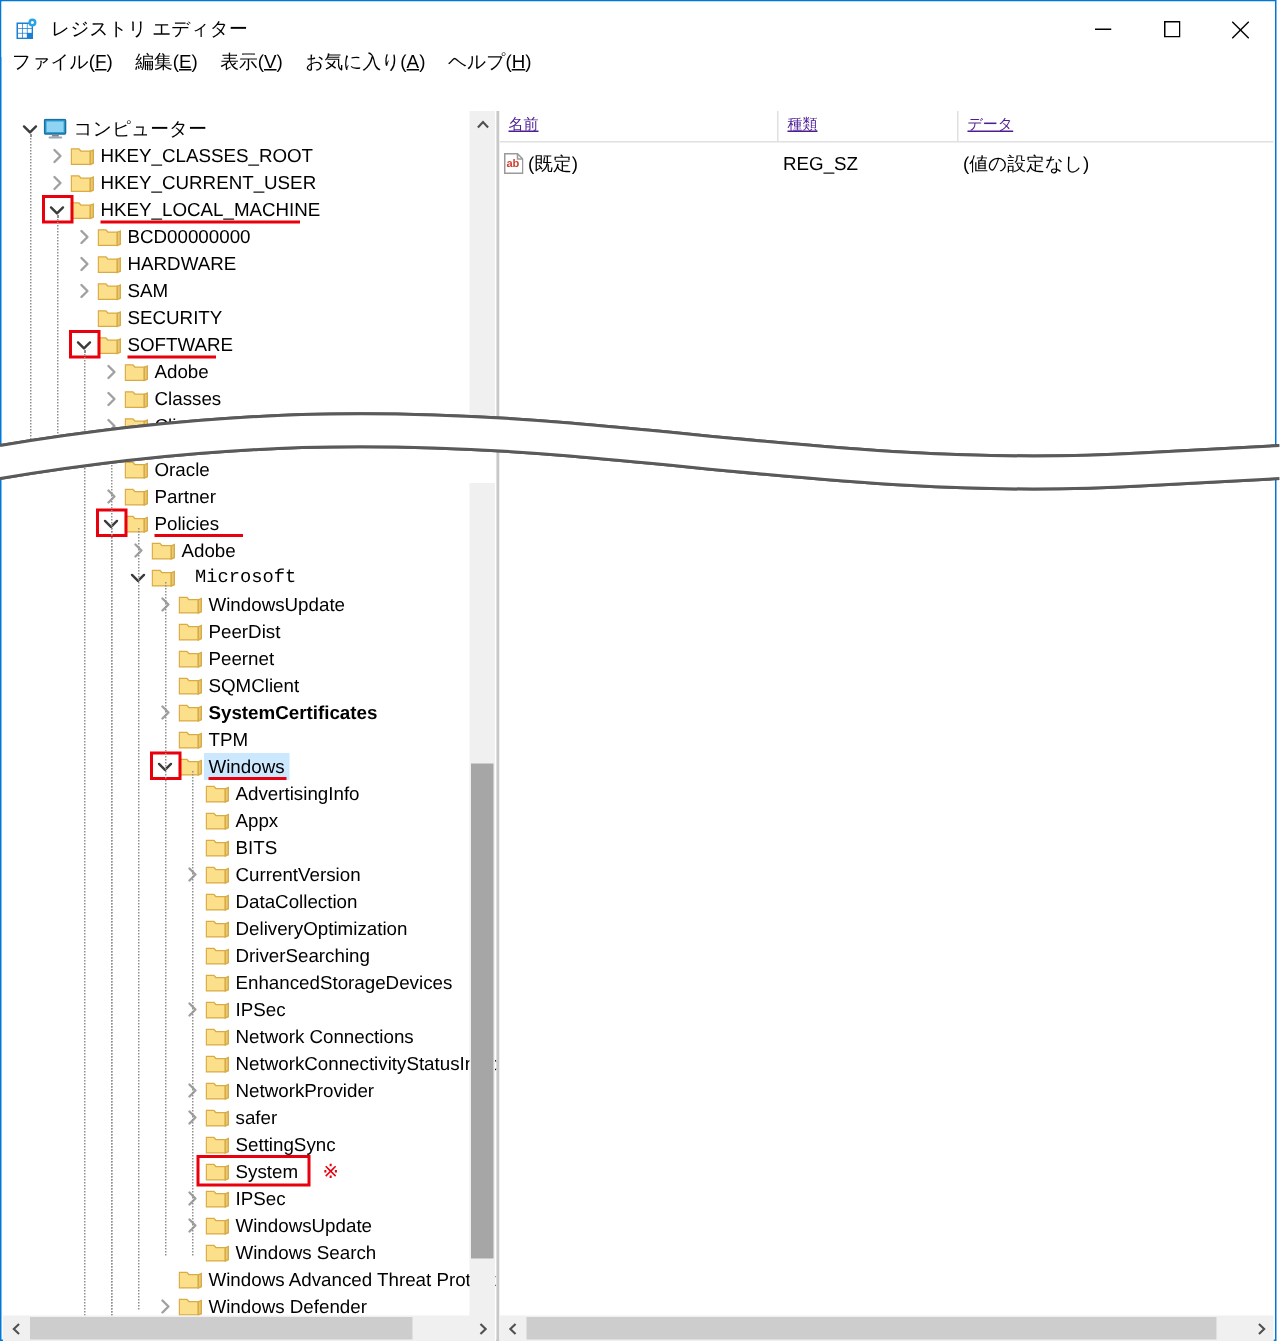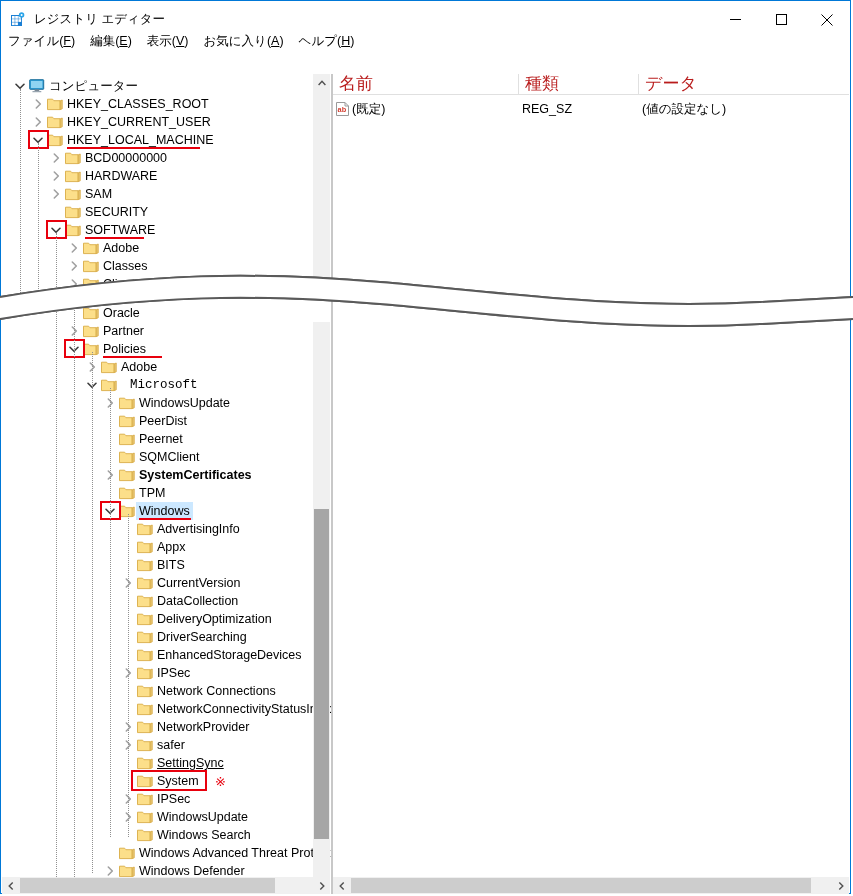--- a/index.html
+++ b/index.html
@@ -168,25 +168,26 @@
   
   .lheader {
     position: absolute; left: 0; top: 0;
     width: 516px; height: 21px;
     background: #ffffff;
     border-bottom: 1px solid #e0e0e0;
     box-sizing: border-box;
   }
   .lhcell {
     position: absolute; top: 0; height: 20px;
-    font-size: 17px; color: #b91c1c;
+    font-size: 10px; color: #4c1d95;
     line-height: 20px;
     padding-left: 6px;
     box-sizing: border-box;
     border-right: 1px solid #e0e0e0;
+    text-decoration: underline;
   }
   .lrow {
     position: absolute; left: 0; height: 19px;
     width: 516px;
     display: block;
   }
   .lcell {
     position: absolute; top: 0; height: 19px;
     font-size: 12.5px; color: #000000;
     line-height: 19px;
@@ -681,21 +682,21 @@
               <path d="M13.2 3.9 L15.2 3.0 V11.8 L13.2 12.6 Z" fill="#e9c877" stroke="#d9ab45" stroke-width="0.9"></path>
             </svg></span>
           <span class="tlabel" style="position: absolute; left: 155px; top: 0px;">safer</span>
         </div>
         <div class="trow" style="top: 680px; left: 0px;">
           <span class="chev" style="position: absolute; left: 118px; top: 1px;"></span>
           <span class="folder" style="position: absolute; left: 135px; top: 2px;"><svg width="16" height="14" viewBox="0 0 16 14">
               <path d="M0.5 2.2 H5.6 L6.9 3.7 H13.2 V12.6 H0.5 Z" fill="#fcdf8a" stroke="#d9ab45" stroke-width="0.9"></path>
               <path d="M13.2 3.9 L15.2 3.0 V11.8 L13.2 12.6 Z" fill="#e9c877" stroke="#d9ab45" stroke-width="0.9"></path>
             </svg></span>
-          <span class="tlabel" style="position: absolute; left: 155px; top: 0px; text-decoration: underline;">SettingSync</span>
+          <span class="tlabel" style="position: absolute; left: 155px; top: 0px;">SettingSync</span>
         </div>
         <div class="trow" style="top: 698px; left: 0px;">
           <span class="chev" style="position: absolute; left: 118px; top: 1px;"></span>
           <span class="folder" style="position: absolute; left: 135px; top: 2px;"><svg width="16" height="14" viewBox="0 0 16 14">
               <path d="M0.5 2.2 H5.6 L6.9 3.7 H13.2 V12.6 H0.5 Z" fill="#fcdf8a" stroke="#d9ab45" stroke-width="0.9"></path>
               <path d="M13.2 3.9 L15.2 3.0 V11.8 L13.2 12.6 Z" fill="#e9c877" stroke="#d9ab45" stroke-width="0.9"></path>
             </svg></span>
           <span class="tlabel" style="position: absolute; left: 155px; top: 0px; text-align: center;">System</span>
         </div>
         <div class="redbox" style="left: 129px; top: 696px; width: 76px; height: 21px;"></div>

